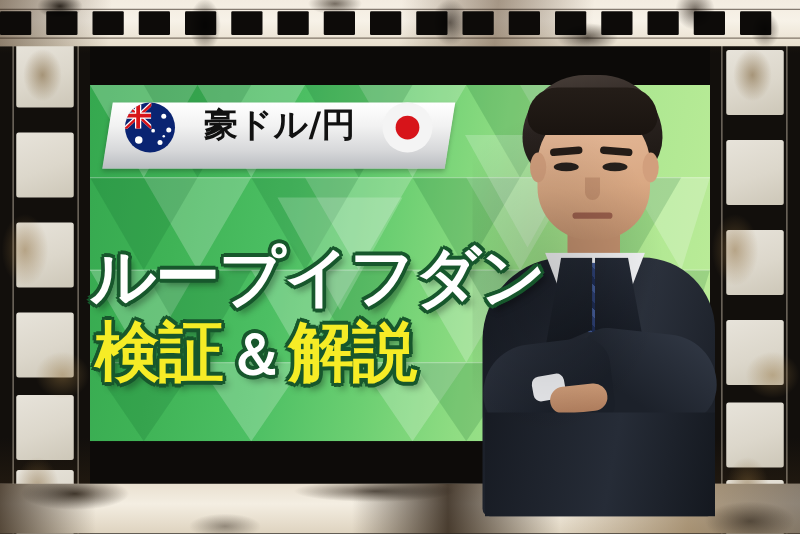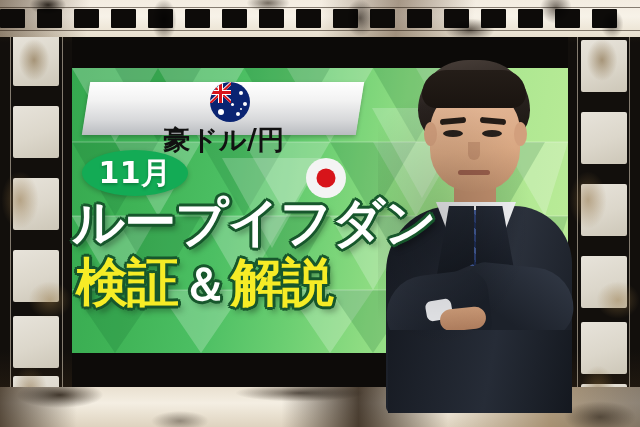--- a/index.html
+++ b/index.html
@@ -103,21 +103,21 @@
 
   
   #pair-bar{
     position:absolute; left:86px; top:82px; width:274px; height:53px; z-index:8;
     background:linear-gradient(180deg,#ffffff 0%,#f2f2f2 35%,#d7d8da 72%,#b9bcc0 100%);
     transform:skewX(-9deg);
     box-shadow:0 2px 4px rgba(0,0,0,.25);
   }
   #pair-inner{
     position:absolute; left:86px; top:82px; width:274px; height:66px; z-index:9;
-    display:flex; align-items:center;flex-direction:column;
+    display:flex; 
   }
   .flag{
     width:40px; height:40px; border-radius:50%; overflow:hidden;
     position:relative; flex:0 0 auto;
   }
   .flag.au{ margin-left:14px; background:#0a2472; }
   .flag.jp{ margin-left:auto; margin-right:14px; background:#f4f4f4; }
   .jp-dot{
     position:absolute; left:50%; top:50%; transform:translate(-50%,-50%);
     width:19px; height:19px; border-radius:50%; background:#d7141a;
@@ -378,23 +378,20 @@
       <div class="au-star" style="left:21px; top:21px; width:3px; height:3px;"></div>
       <div class="au-star" style="left:30px; top:26px; width:2px; height:2px;"></div>
     </div>
     <div id="pair-text">豪ドル/円</div>
     <div class="flag jp">
       <div class="jp-dot"></div>
     </div>
   </div>
 
   <div id="subline">
-    <span id="month-badge">
-      <span id="month-text">11月</span>
-    </span>
   </div>
 
   <div id="title-main">ループイフダン</div>
   <div id="title-sub">
     <span class="tsub-y">検証</span>
     <span class="tsub-w">＆</span>
     <span class="tsub-y">解説</span>
   </div>
 
   <div id="mat-bottom"></div>

